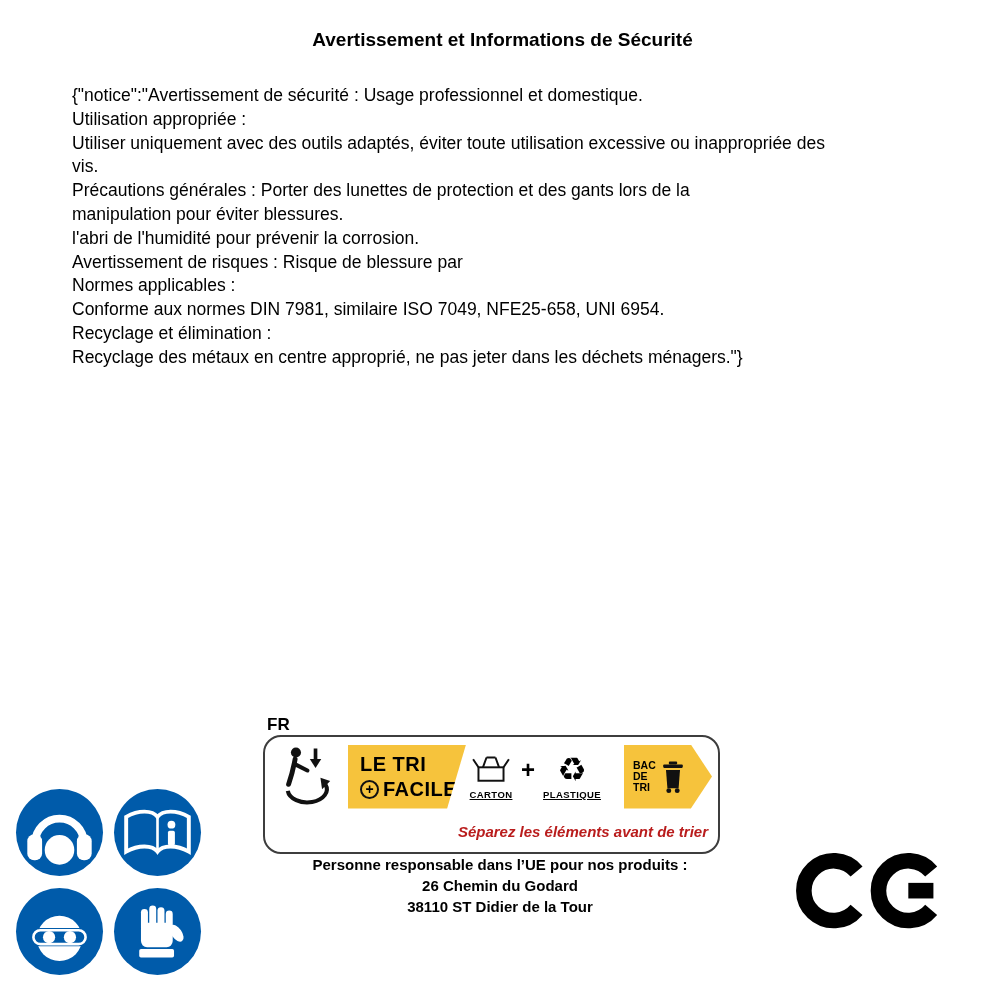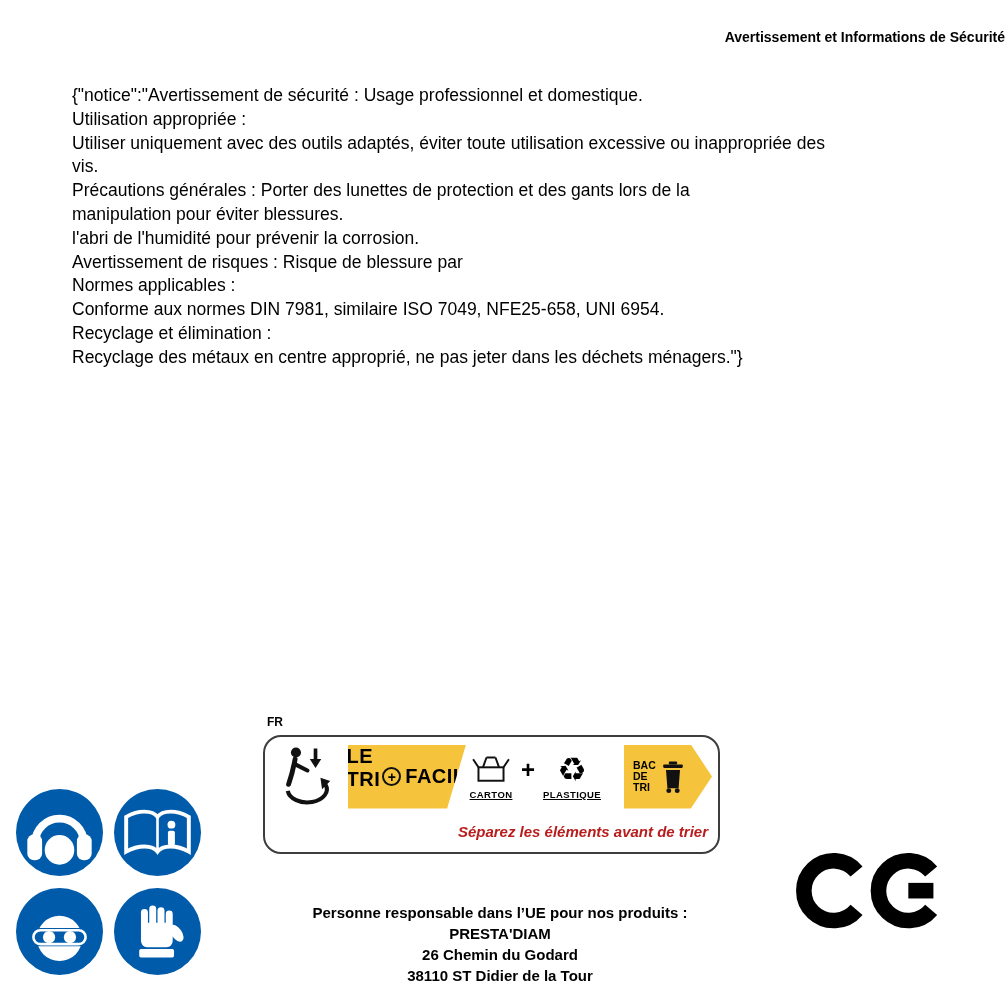--- a/index.html
+++ b/index.html
@@ -4,52 +4,52 @@
 <style>
   * { margin:0; padding:0; box-sizing:border-box; }
   :root { --safety-blue:#005BAA; --label-yellow:#F6C33C; }
   html,body { width:1005px; height:1005px; }
   body {
     position:relative; background:#fff; color:#000; overflow:hidden;
     font-family:"Liberation Sans","DejaVu Sans",sans-serif;
   }
   .title {
     position:absolute; top:29px; left:0; width:100%;
-    text-align:right; font-size:14px; font-weight:bold;
+    text-align:center; font-size:19px; font-weight:bold;
   }
   .notice {
     position:absolute; left:72px; top:84px;
     font-size:17.5px; line-height:23.8px; white-space:nowrap;
   }
   
   .icon-grid {
     position:absolute; left:16px; top:789px;
     display:grid; grid-template-columns:87px 87px; grid-auto-rows:87px;
     column-gap:11px; row-gap:12px;
   }
   .sign {
     width:87px; height:87px; border-radius:50%;
     background:var(--safety-blue);
     display:flex; align-items:center; justify-content:center; overflow:hidden;
   }
   .sign svg { width:87px; height:87px; display:block; }
   
-  .fr-tag { position:absolute; left:267px; top:715px; font-size:12px; font-weight:bold; }
+  .fr-tag { position:absolute; left:267px; top:715px; font-size:17px; font-weight:bold; }
   .tri-label {
     position:absolute; left:263px; top:735px; width:457px; height:119px;
     border:2px solid #3d3d3d; border-radius:18px; background:#fff;
     display:flex; flex-direction:column; overflow:hidden;
   }
   .tri-main { display:flex; align-items:center; height:74px; padding:5px 6px 0 8px; justify-content:space-between; }
   .triman-wrap { width:72px; display:flex; justify-content:center; }
   .triman-wrap svg { width:62px; height:68px; }
   .letri {
     width:118px; height:64px; background:var(--label-yellow);
     clip-path:polygon(0 0,100% 0,84% 100%,0 100%);
-    display:flex; flex-direction:row; justify-content:center; padding-left:12px; gap:2px;
+    display:flex; flex-direction:column; justify-content:center; padding-left:12px; gap:2px;
   }
   .letri-l1, .letri-facile { font-size:20px; font-weight:800; letter-spacing:.5px; }
   .letri-l2 { display:flex; align-items:center; gap:4px; }
   .plus-circle {
     width:19px; height:19px; border:2.5px solid #111; border-radius:50%;
     display:flex; align-items:center; justify-content:center;
     font-size:14px; font-weight:900; line-height:1;
   }
   .mats { display:flex; align-items:center; gap:8px; }
   .mat { display:flex; flex-direction:column; align-items:center; gap:2px; }
@@ -63,21 +63,21 @@
     display:flex; align-items:center; justify-content:flex-start; gap:3px; padding-left:9px;margin-left:20px;
   }
   .bac-text { font-size:10.5px; font-weight:800; line-height:11px; }
   .bin-svg { width:28px; height:40px; display:block; }
   .tri-footer {
     flex:1; display:flex; align-items:center; justify-content:flex-end;
     padding-right:10px; font-size:15px; font-weight:bold; font-style:italic; color:#b91c1c;
   }
   
   .responsible {
-    position:absolute; left:252px; top:902px; width:496px;
+    position:absolute; left:252px; top:854px; width:496px;
     text-align:center; font-size:15px; font-weight:bold; line-height:21px;
   }
   
   .ce-wrap { position:absolute; left:795px; top:852px; width:152px; }
   .ce-wrap svg { width:152px; display:block; }
 </style>
 </head>
 <body>
 
 <div class="title">Avertissement et Informations de Sécurité</div>
@@ -185,21 +185,20 @@
         <circle cx="14" cy="43.5" r="3.5" fill="#111"></circle>
         <circle cx="26" cy="43.5" r="3.5" fill="#111"></circle>
       </svg>
     </div>
   </div>
   <div class="tri-footer">Séparez les éléments avant de trier</div>
 </div>
 
 <div class="responsible">
   <div>Personne responsable dans l’UE pour nos produits :</div>
-  <div>PRESTA'DIAM</div>
   <div>26 Chemin du Godard</div>
   <div>38110 ST Didier de la Tour</div>
 </div>
 
 <div class="ce-wrap">
   <svg viewBox="0 0 224 114" aria-hidden="true">
     <path d="M 90.7 28.7 A 44 44 0 1 0 90.7 85.3" fill="none" stroke="#000" stroke-width="23"></path>
     <path d="M 200.7 28.7 A 44 44 0 1 0 200.7 85.3" fill="none" stroke="#000" stroke-width="23"></path>
     <path d="M 167 57 H 204" fill="none" stroke="#000" stroke-width="23"></path>
   </svg>

